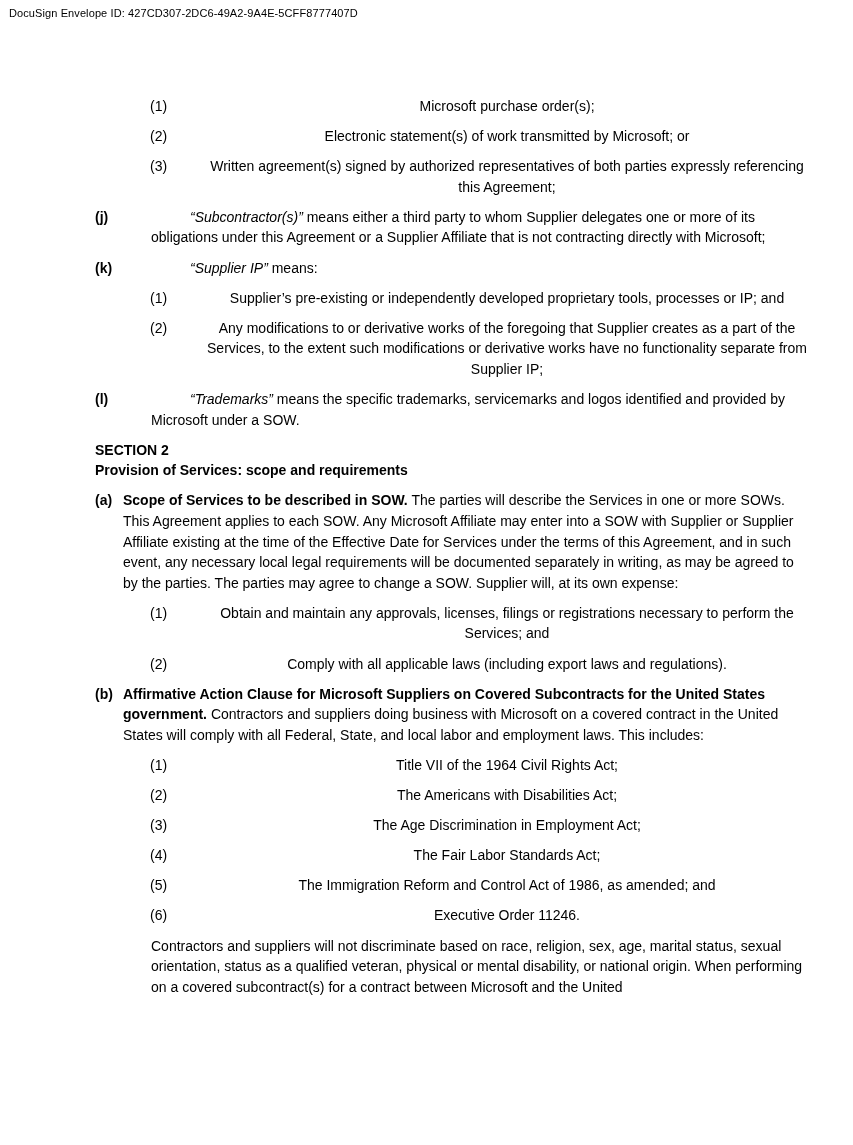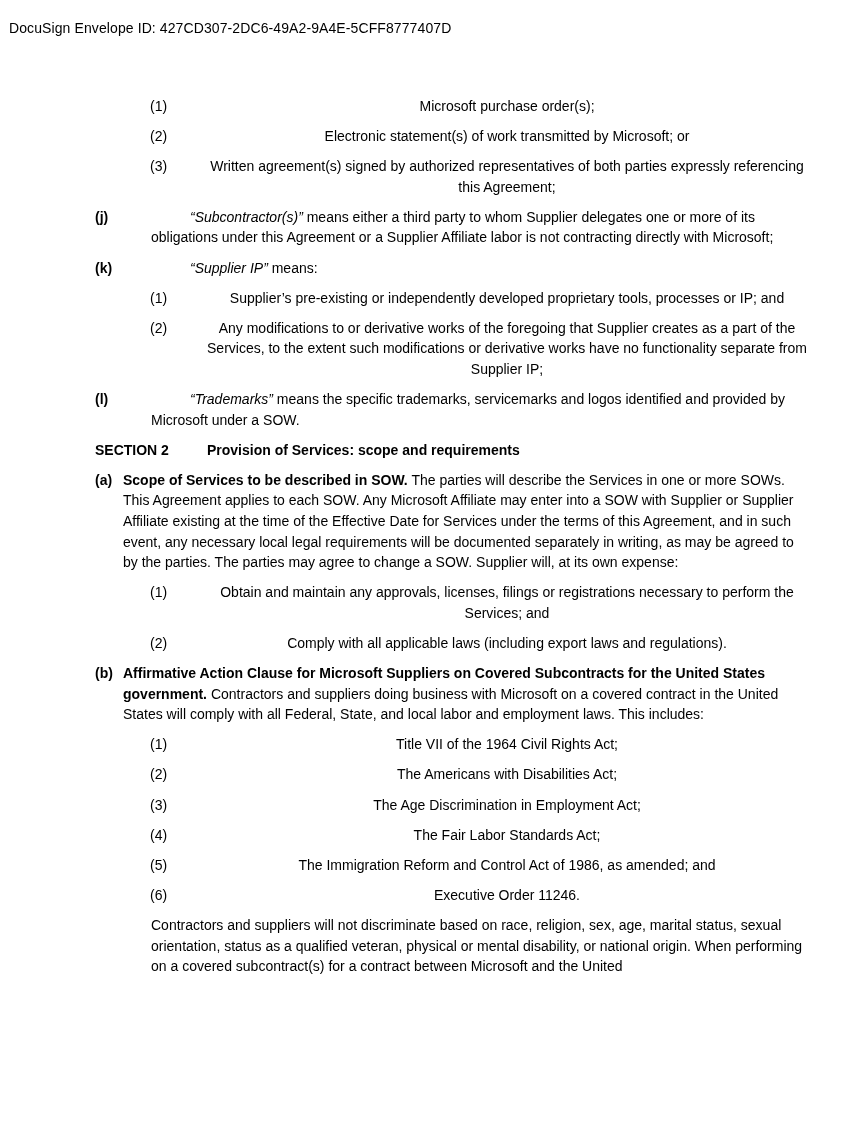--- a/index.html
+++ b/index.html
@@ -7,23 +7,23 @@
     position: relative;
     width: 853px;
     height: 1145px;
     background: #ffffff;
     color: #000000;
     font-family: "Liberation Sans", "DejaVu Sans", sans-serif;
     overflow: hidden;
   }
   .doc-header {
     position: absolute;
-    top: 20px;
+    top: 7px;
     left: 9px;
-    font-size: 14px;
+    font-size: 11px;
     letter-spacing: 0.1px;
     color: #000000;
     white-space: nowrap;
   }
   .content {
     position: absolute;
     left: 95px;
     top: 96px;
     width: 713px;
     font-size: 14px;
@@ -48,20 +48,21 @@
   }
   .def-item .body {
     margin-left: 56px;
     text-indent: 39px;
   }
   .term { font-style: italic; }
   .section-row {
     display: flex;
     font-weight: bold;
     margin-bottom: 9.5px;
+    flex-direction: column;
   }
   .section-row .sec-lbl { width: 112px; flex-shrink: 0; }
   .clause {
     position: relative;
     margin-bottom: 9.5px;
   }
   .clause .lbl {
     position: absolute;
     left: 0;
     top: 0;
@@ -104,21 +105,21 @@
       <span class="num">(2)</span>
       <span class="txt">Electronic statement(s) of work transmitted by Microsoft; or</span>
     </div>
     <div class="num-item">
       <span class="num">(3)</span>
       <span class="txt">Written agreement(s) signed by authorized representatives of both parties expressly referencing this Agreement;</span>
     </div>
 
     <div class="def-item">
       <span class="lbl">(j)</span>
-      <div class="body"><span class="term">“Subcontractor(s)”</span><span> means either a third party to whom Supplier delegates one or more of its obligations under this Agreement or a Supplier Affiliate labor is not contracting directly with Microsoft;</span></div>
+      <div class="body"><span class="term">“Subcontractor(s)”</span><span> means either a third party to whom Supplier delegates one or more of its obligations under this Agreement or a Supplier Affiliate that is not contracting directly with Microsoft;</span></div>
     </div>
 
     <div class="def-item">
       <span class="lbl">(k)</span>
       <div class="body"><span class="term">“Supplier IP”</span><span> means:</span></div>
     </div>
 
     <div class="num-item">
       <span class="num">(1)</span>
       <span class="txt">Supplier’s pre-existing or independently developed proprietary tools, processes or IP; and</span>

